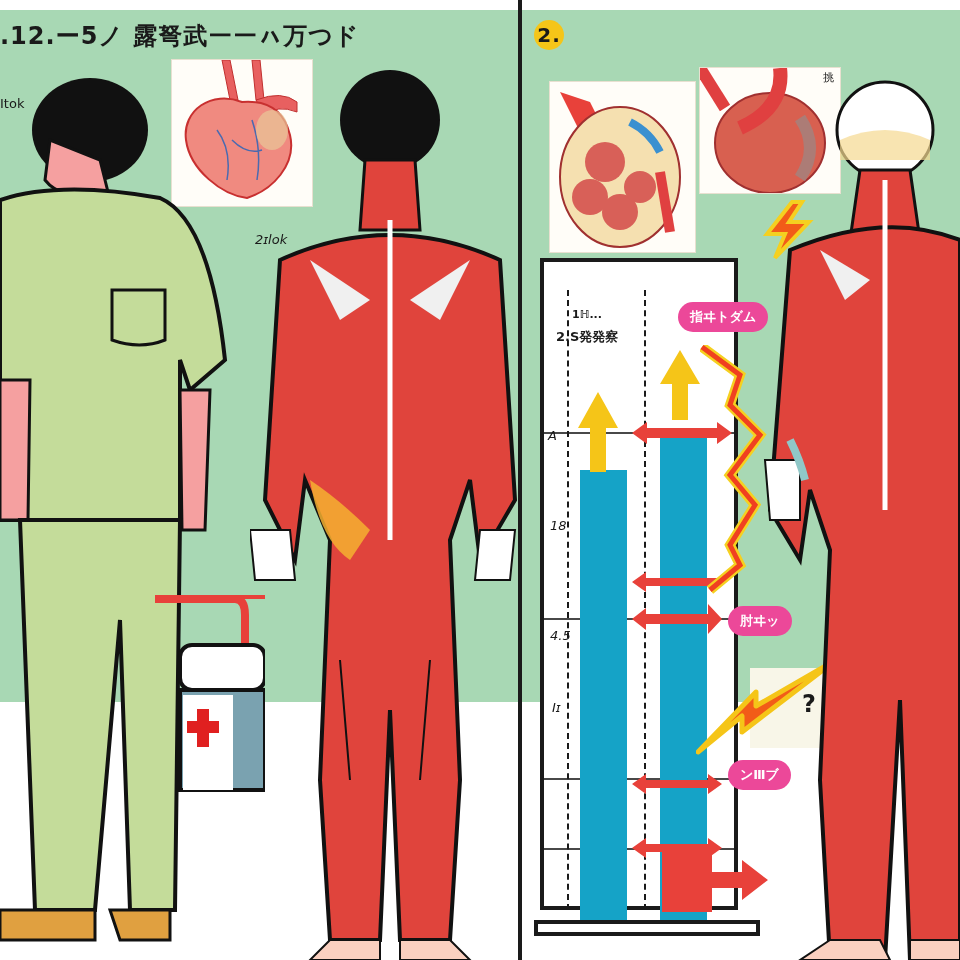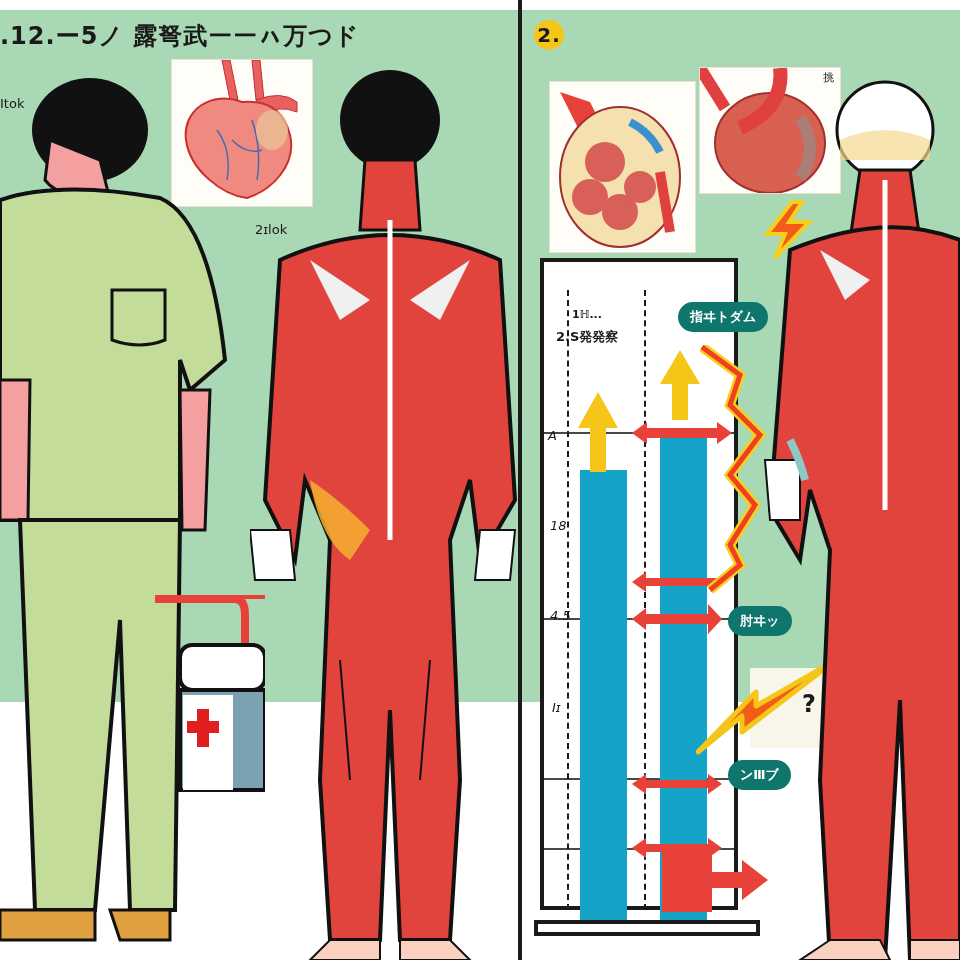--- a/index.html
+++ b/index.html
@@ -6,38 +6,38 @@
   body{width:960px;height:960px;overflow:hidden;background:#ffffff;font-family:"DejaVu Sans",sans-serif;}
   .canvas{position:relative;width:960px;height:702px;background:#a8d8b4;}
   .topstrip{position:absolute;left:0;top:0;width:960px;height:10px;background:#ffffff;}
   .divider{position:absolute;left:518px;top:0;width:4px;height:960px;background:#1a1a1a;}
   .title{position:absolute;top:20px;font-size:24px;font-weight:bold;color:#1a1a1a;letter-spacing:1px;white-space:nowrap;}
   .title.left{left:0px;}
   .title.right{left:534px;display:flex;align-items:center;gap:6px;}
   .num-badge{display:inline-flex;align-items:center;justify-content:center;width:30px;height:30px;border-radius:50%;background:#f5c518;font-size:20px;font-weight:bold;color:#1a1a1a;}
   .small-label{position:absolute;font-size:13px;color:#1a1a1a;}
   .card{position:absolute;background:#fffdf8;box-shadow:0 0 0 1px #e8e0d0;}
-  .callout{position:absolute;background:#0f766e;color:#fff;border-radius:16px;font-size:13px;font-weight:bold;padding:6px 12px;white-space:nowrap;}
+  .callout{position:absolute;background:#ec4899;color:#fff;border-radius:16px;font-size:13px;font-weight:bold;padding:6px 12px;white-space:nowrap;}
   .chart-frame{position:absolute;left:540px;top:258px;width:198px;height:652px;background:#ffffff;border:4px solid #1a1a1a;box-sizing:border-box;}
   .chart-base{position:absolute;left:534px;top:920px;width:226px;height:16px;background:#fff;border:4px solid #1a1a1a;box-sizing:border-box;}
   .bar{position:absolute;background:#15a3c7;}
   .tick{position:absolute;font-size:13px;color:#1a1a1a;font-style:italic;}
   .gridline{position:absolute;left:540px;width:198px;height:2px;background:#1a1a1a;opacity:.8;}
   .vdash{position:absolute;width:0;border-left:2px dashed #1a1a1a;}
   .note-card{position:absolute;left:750px;top:668px;width:80px;height:80px;background:#f8f6e8;}
 </style>
 </head>
 <body>
 
 <div class="canvas">
   <div class="topstrip"></div>
 
   <div class="title left">.12.ー5ノ 露弩武ーーㇵ万つド</div>
   <div class="small-label" style="left:0;top:96px;text-align:right;">Itok</div>
-  <div class="small-label" style="left:255px;top:222px;">2ɪlok</div>
+  <div class="small-label" style="left:255px;top:232px;font-style:italic;">2ɪlok</div>
 
   <div class="card" style="left:172px;top:60px;width:140px;height:146px;">
     <svg width="140" height="146" viewBox="0 0 140 146">
       <path d="M50 0 L58 0 L66 40 L58 40 Z" fill="#e86060" stroke="#c03030"></path>
       <path d="M80 0 L88 0 L92 40 L84 40 Z" fill="#e86060" stroke="#c03030"></path>
       <path d="M84 40 Q110 30 125 42 L125 52 Q105 44 92 56 Z" fill="#e86060" stroke="#c03030"></path>
       <path d="M70 42 C40 30,10 50,14 80 C18 110,50 135,75 138 C100 130,125 105,118 75 C112 50,95 40,70 42 Z" fill="#f08a80" stroke="#c83030" stroke-width="2"></path>
       <path d="M45 70 Q60 90 55 120 M80 60 Q90 90 85 120 M60 80 Q75 95 90 90" stroke="#4a6ab0" fill="none" stroke-width="1.5"></path>
       <ellipse cx="100" cy="70" rx="16" ry="20" fill="#e8c898" opacity=".7"></ellipse>
     </svg>
@@ -115,21 +115,21 @@
   <div class="gridline" style="top:432px;"></div>
   <div class="gridline" style="top:618px;"></div>
   <div class="gridline" style="top:778px;"></div>
   <div class="gridline" style="top:848px;"></div>
 
   <div class="small-label" style="left:572px;top:308px;font-size:11px;font-weight:bold;">1ℍ...</div>
   <div class="small-label" style="left:556px;top:328px;font-size:13px;font-weight:bold;">2.S発発察</div>
 
   <div class="tick" style="left:548px;top:428px;">A</div>
   <div class="tick" style="left:550px;top:518px;">18</div>
-  <div class="tick" style="left:550px;top:608px;">4.5</div>
+  <div class="tick" style="left:550px;top:628px;">4.5</div>
   <div class="tick" style="left:552px;top:700px;">Iɪ</div>
 
   <div class="bar" style="left:580px;top:470px;width:47px;height:450px;"></div>
   <div class="bar" style="left:660px;top:432px;width:47px;height:488px;"></div>
 
   <svg style="position:absolute;left:578px;top:392px;" width="40" height="80" viewBox="0 0 40 80">
     <polygon points="20,0 40,36 28,36 28,80 12,80 12,36 0,36" fill="#f5c518"></polygon>
   </svg>
   <svg style="position:absolute;left:660px;top:350px;" width="40" height="70" viewBox="0 0 40 70">
     <polygon points="20,0 40,34 28,34 28,70 12,70 12,34 0,34" fill="#f5c518"></polygon>

